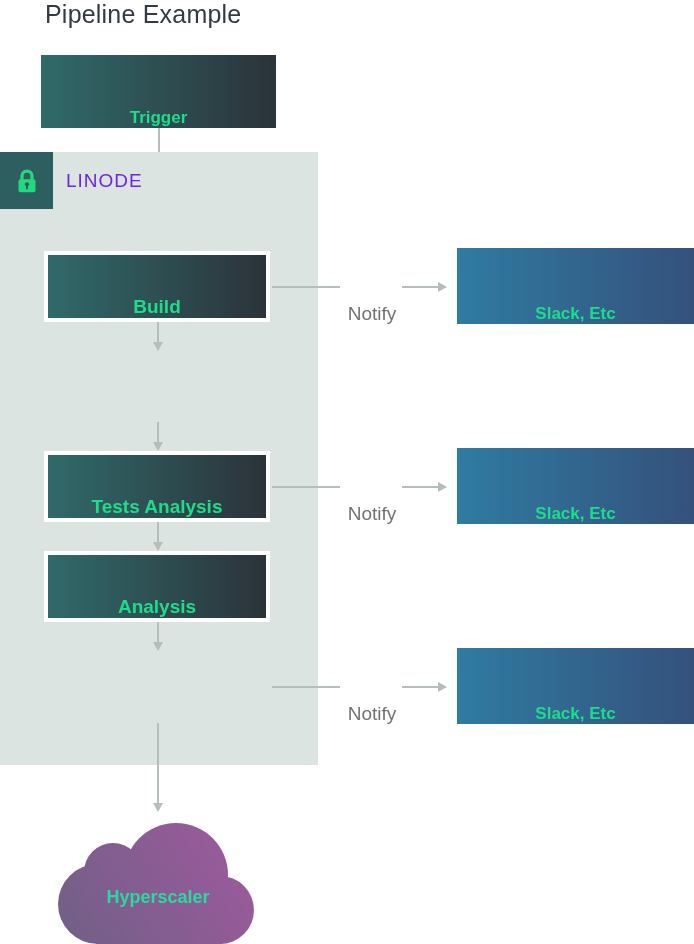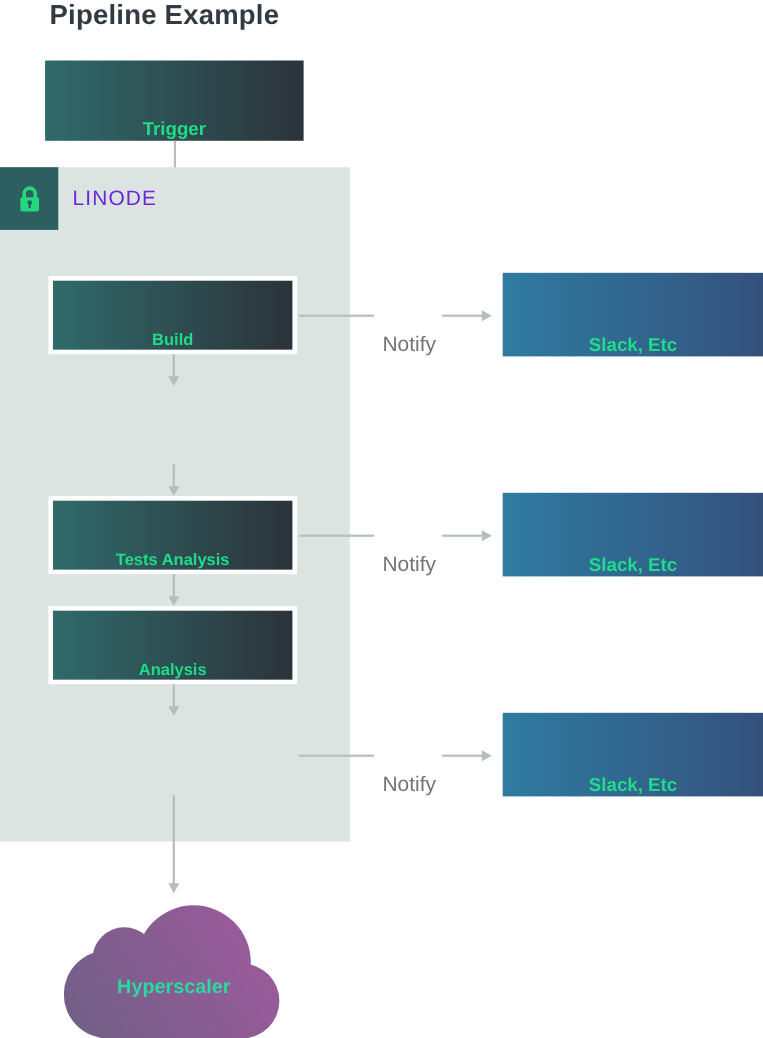--- a/index.html
+++ b/index.html
@@ -1,30 +1,30 @@
 <!DOCTYPE html>
 <html><head>
 <meta charset="utf-8">
 <style>
   html,body { margin:0; padding:0; background:#ffffff; }
   .canvas {
     position:relative; width:694px; height:944px; background:#ffffff;
     font-family:"Liberation Sans", sans-serif; overflow:hidden;
   }
   .page-title {
-    position:absolute; left:45px; top:0px; font-size:25px; font-weight:700;
+    position:absolute; left:45px; top:0px; font-size:25px; font-weight:400;
     color:#333a42; letter-spacing:.2px;
   }
   .gbox {
     position:absolute; display:flex; align-items:flex-end; justify-content:center;
     background:linear-gradient(90deg,#306a6a 0%, #2b333a 100%);
     color:#1fdc8a; font-weight:700;
   }
   .trigger { left:41px; top:55px; width:235px; height:73px; font-size:17px; }
-  .stage   { left:44px; width:218px; height:63px; border:4px solid #ffffff; font-size:15px; }
+  .stage   { left:44px; width:218px; height:63px; border:4px solid #ffffff; font-size:19px; }
   .slack   {
     left:457px; width:237px; height:76px; font-size:17px;
     background:linear-gradient(90deg,#2f7ba1 0%, #34517c 100%);
   }
   .container-band {
     position:absolute; left:0; top:152px; width:318px; height:613px;
     background:#dbe4e1;
   }
   .lock-badge {
     position:absolute; left:0; top:152px; width:53px; height:57px;

